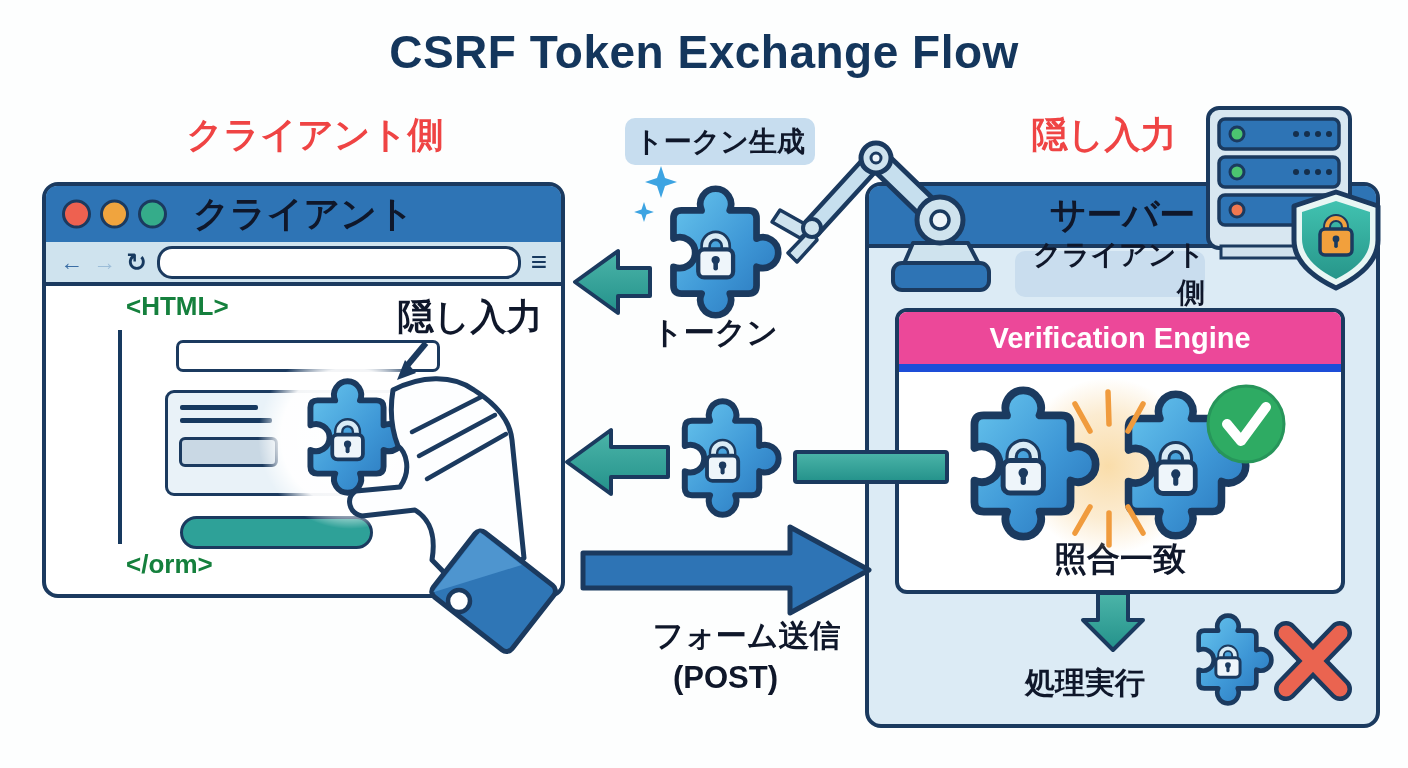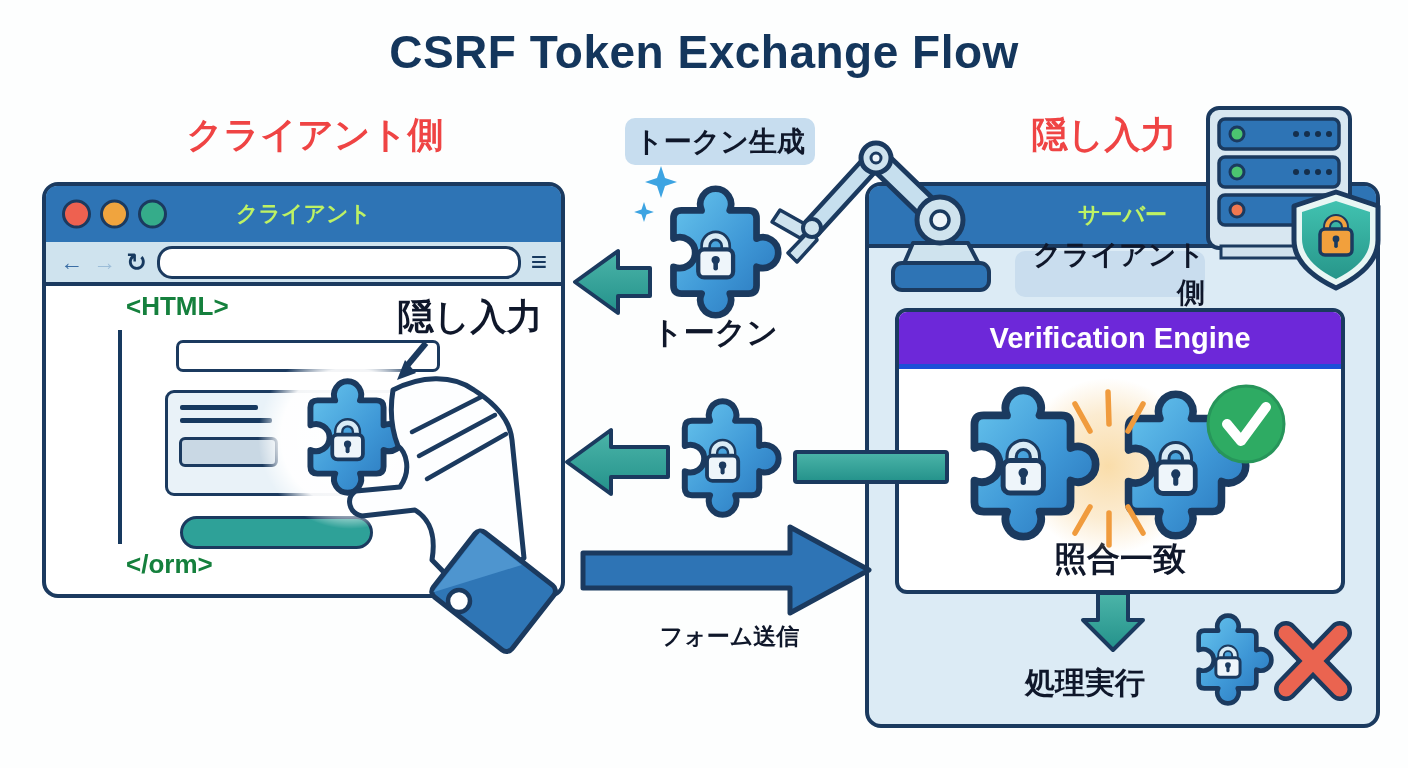--- a/index.html
+++ b/index.html
@@ -5,35 +5,35 @@
   html,body{margin:0;padding:0;background:#fdfefe}
   #canvas{position:relative;width:1408px;height:768px;overflow:hidden;background:#fdfefe;
           font-family:"Liberation Sans","DejaVu Sans",sans-serif;font-weight:700}
   .abs{position:absolute;box-sizing:border-box}
   .ctr{display:flex;align-items:center;justify-content:center;text-align:right}
   .ttl{font-size:46px;font-weight:800;color:#14365c;letter-spacing:.5px}
   .side{font-size:36px;color:#ef4444}
   .win{border:4px solid #1b3a5f;border-radius:16px;background:#fff;z-index:1}
   .winbar{position:absolute;left:0;right:0;top:0;background:#2e74b5;border-bottom:4px solid #1b3a5f;
           border-radius:11px 11px 0 0}
-  .bartitle{color:#bef264;font-size:22px}
+  .bartitle{color:#0f172a;font-size:36px}
   .lights{position:absolute;left:16px;top:50%;transform:translateY(-50%);display:flex;gap:9px}
   .light{width:23px;height:23px;border-radius:50%;border:3px solid #1b3a5f}
   .toolbar{position:absolute;left:0;right:0;top:56px;height:40px;background:#cfe3ee;
            border-bottom:4px solid #1b3a5f;display:flex;align-items:center;padding:0 14px;gap:10px}
   .tbtn{font-size:23px;line-height:1;font-weight:700}
   .pill{flex:1;height:27px;background:#fff;border:3.5px solid #1b3a5f;border-radius:15px}
   .menu{font-size:28px;color:#17395f}
   .badge{background:#c7ddef;border-radius:10px;font-size:28px;color:#121212;z-index:2}
   .jp{color:#0f172a}
   .navytxt{color:#15803d}
   .formline{background:#17395f;border-radius:2px}
   .vpanel{background:#fff;border:4px solid #1b3a5f;border-radius:12px;z-index:2}
-  .vhead{position:absolute;left:0;right:0;top:0;height:52px;background:#6d28d9;
-         border-bottom:5px solid #1d4ed8;border-radius:8px 8px 0 0;color:#fff;font-size:29px}
+  .vhead{position:absolute;left:0;right:0;top:0;height:52px;background:#ec4899;
+         border-bottom:8px solid #1d4ed8;border-radius:8px 8px 0 0;color:#fff;font-size:29px}
   .z2{z-index:2}
   #art{position:absolute;left:0;top:0;z-index:3;pointer-events:none}
   .pzbody{fill:url(#pg);stroke:#1b3a5f;stroke-width:5;stroke-linejoin:round}
   .lksh1{fill:none;stroke:#1b3a5f;stroke-width:8;stroke-linecap:round}
   .lksh2{fill:none;stroke:#d9ebf5;stroke-width:4;stroke-linecap:round}
   .lkbd{fill:#eef5fa;stroke:#1b3a5f;stroke-width:3.2}
   .lkkh{fill:#1b3a5f}
   .tealfill{fill:url(#tg);stroke:#1b3a5f;stroke-width:4;stroke-linejoin:round}
   .burst{stroke:#f09b3d;stroke-width:5.5;stroke-linecap:round}
   .armline1{stroke:#1b3a5f;stroke-linecap:round}
@@ -75,21 +75,22 @@
     <div class="formline abs" style="left:12px;top:12px;width:78px;height:5px"></div>
     <div class="formline abs" style="left:12px;top:25px;width:92px;height:5px"></div>
     <div class="abs" style="left:11px;top:44px;width:99px;height:30px;background:#c9d8e4;border:3px solid #1b3a5f;border-radius:6px"></div>
   </div>
   <div class="abs z2" style="left:180px;top:516px;width:193px;height:33px;background:#2ea198;border:3.5px solid #1b3a5f;border-radius:18px"></div>
   <div class="abs navytxt z2" style="left:126px;top:549px;font-size:26px">&lt;/orm&gt;</div>
   <div class="abs ctr jp z2" style="left:390px;top:298px;width:160px;height:38px;font-size:36px">隠し入力</div>
 
   <div class="abs ctr badge jp" style="left:625px;top:118px;width:190px;height:47px">トークン生成</div>
   <div class="abs ctr jp z2" style="left:630px;top:314px;width:170px;height:38px;font-size:31px">トークン</div>
-  <div class="abs ctr jp z2" style="left:592px;top:616px;width:275px;height:40px;font-size:23px">フォーム送信</div>
+  <div class="abs ctr jp z2" style="left:609px;top:616px;width:275px;height:40px;font-size:31px">フォーム送信</div>
+  <div class="abs ctr jp z2" style="left:588px;top:658px;width:275px;height:40px;font-size:31px">(POST)</div>
 
   <div class="abs win" style="left:865px;top:182px;width:515px;height:546px;background:#dcebf5">
     <div class="winbar ctr" style="height:58px">
       <span class="bartitle">サーバー</span>
     </div>
   </div>
   <div class="abs ctr badge jp" style="left:1015px;top:251px;width:190px;height:46px;background:#c9ddee">クライアント側</div>
   <div class="abs vpanel" style="left:895px;top:308px;width:450px;height:286px">
     <div class="vhead ctr">Verification Engine</div>
   </div>

